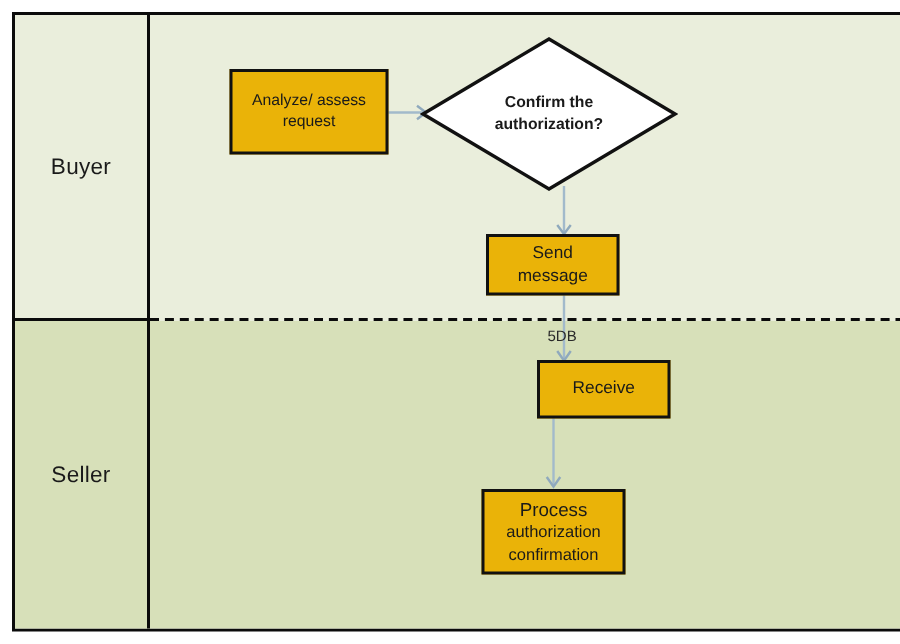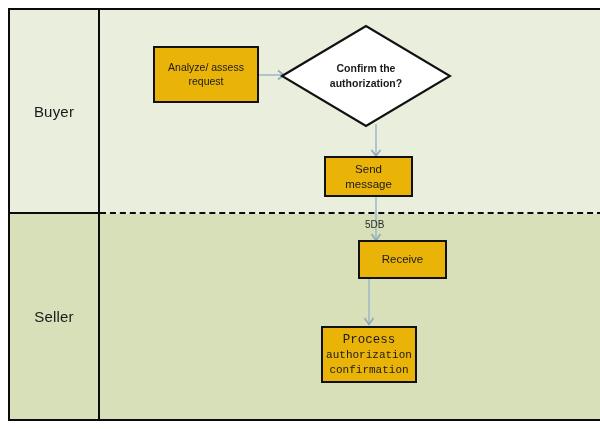--- a/index.html
+++ b/index.html
@@ -117,21 +117,20 @@
     justify-content: center;
   }
   #node-receive {
     left: 324px; top: 240px; width: 89px; height: 39px;
     font-size: 11.5px;
     margin-left: 34px;
   }
   #node-process {
     left: 321px; top: 326px; width: 96px; height: 57px;
     font-size: 11px;
-    font-family: Liberation Mono, monospace;
   }
   #node-process .ln.first {
     font-size: 12.5px;
   }
 
   
   #node-decision {
     position: absolute;
     left: 280px;
     top: 24px;

